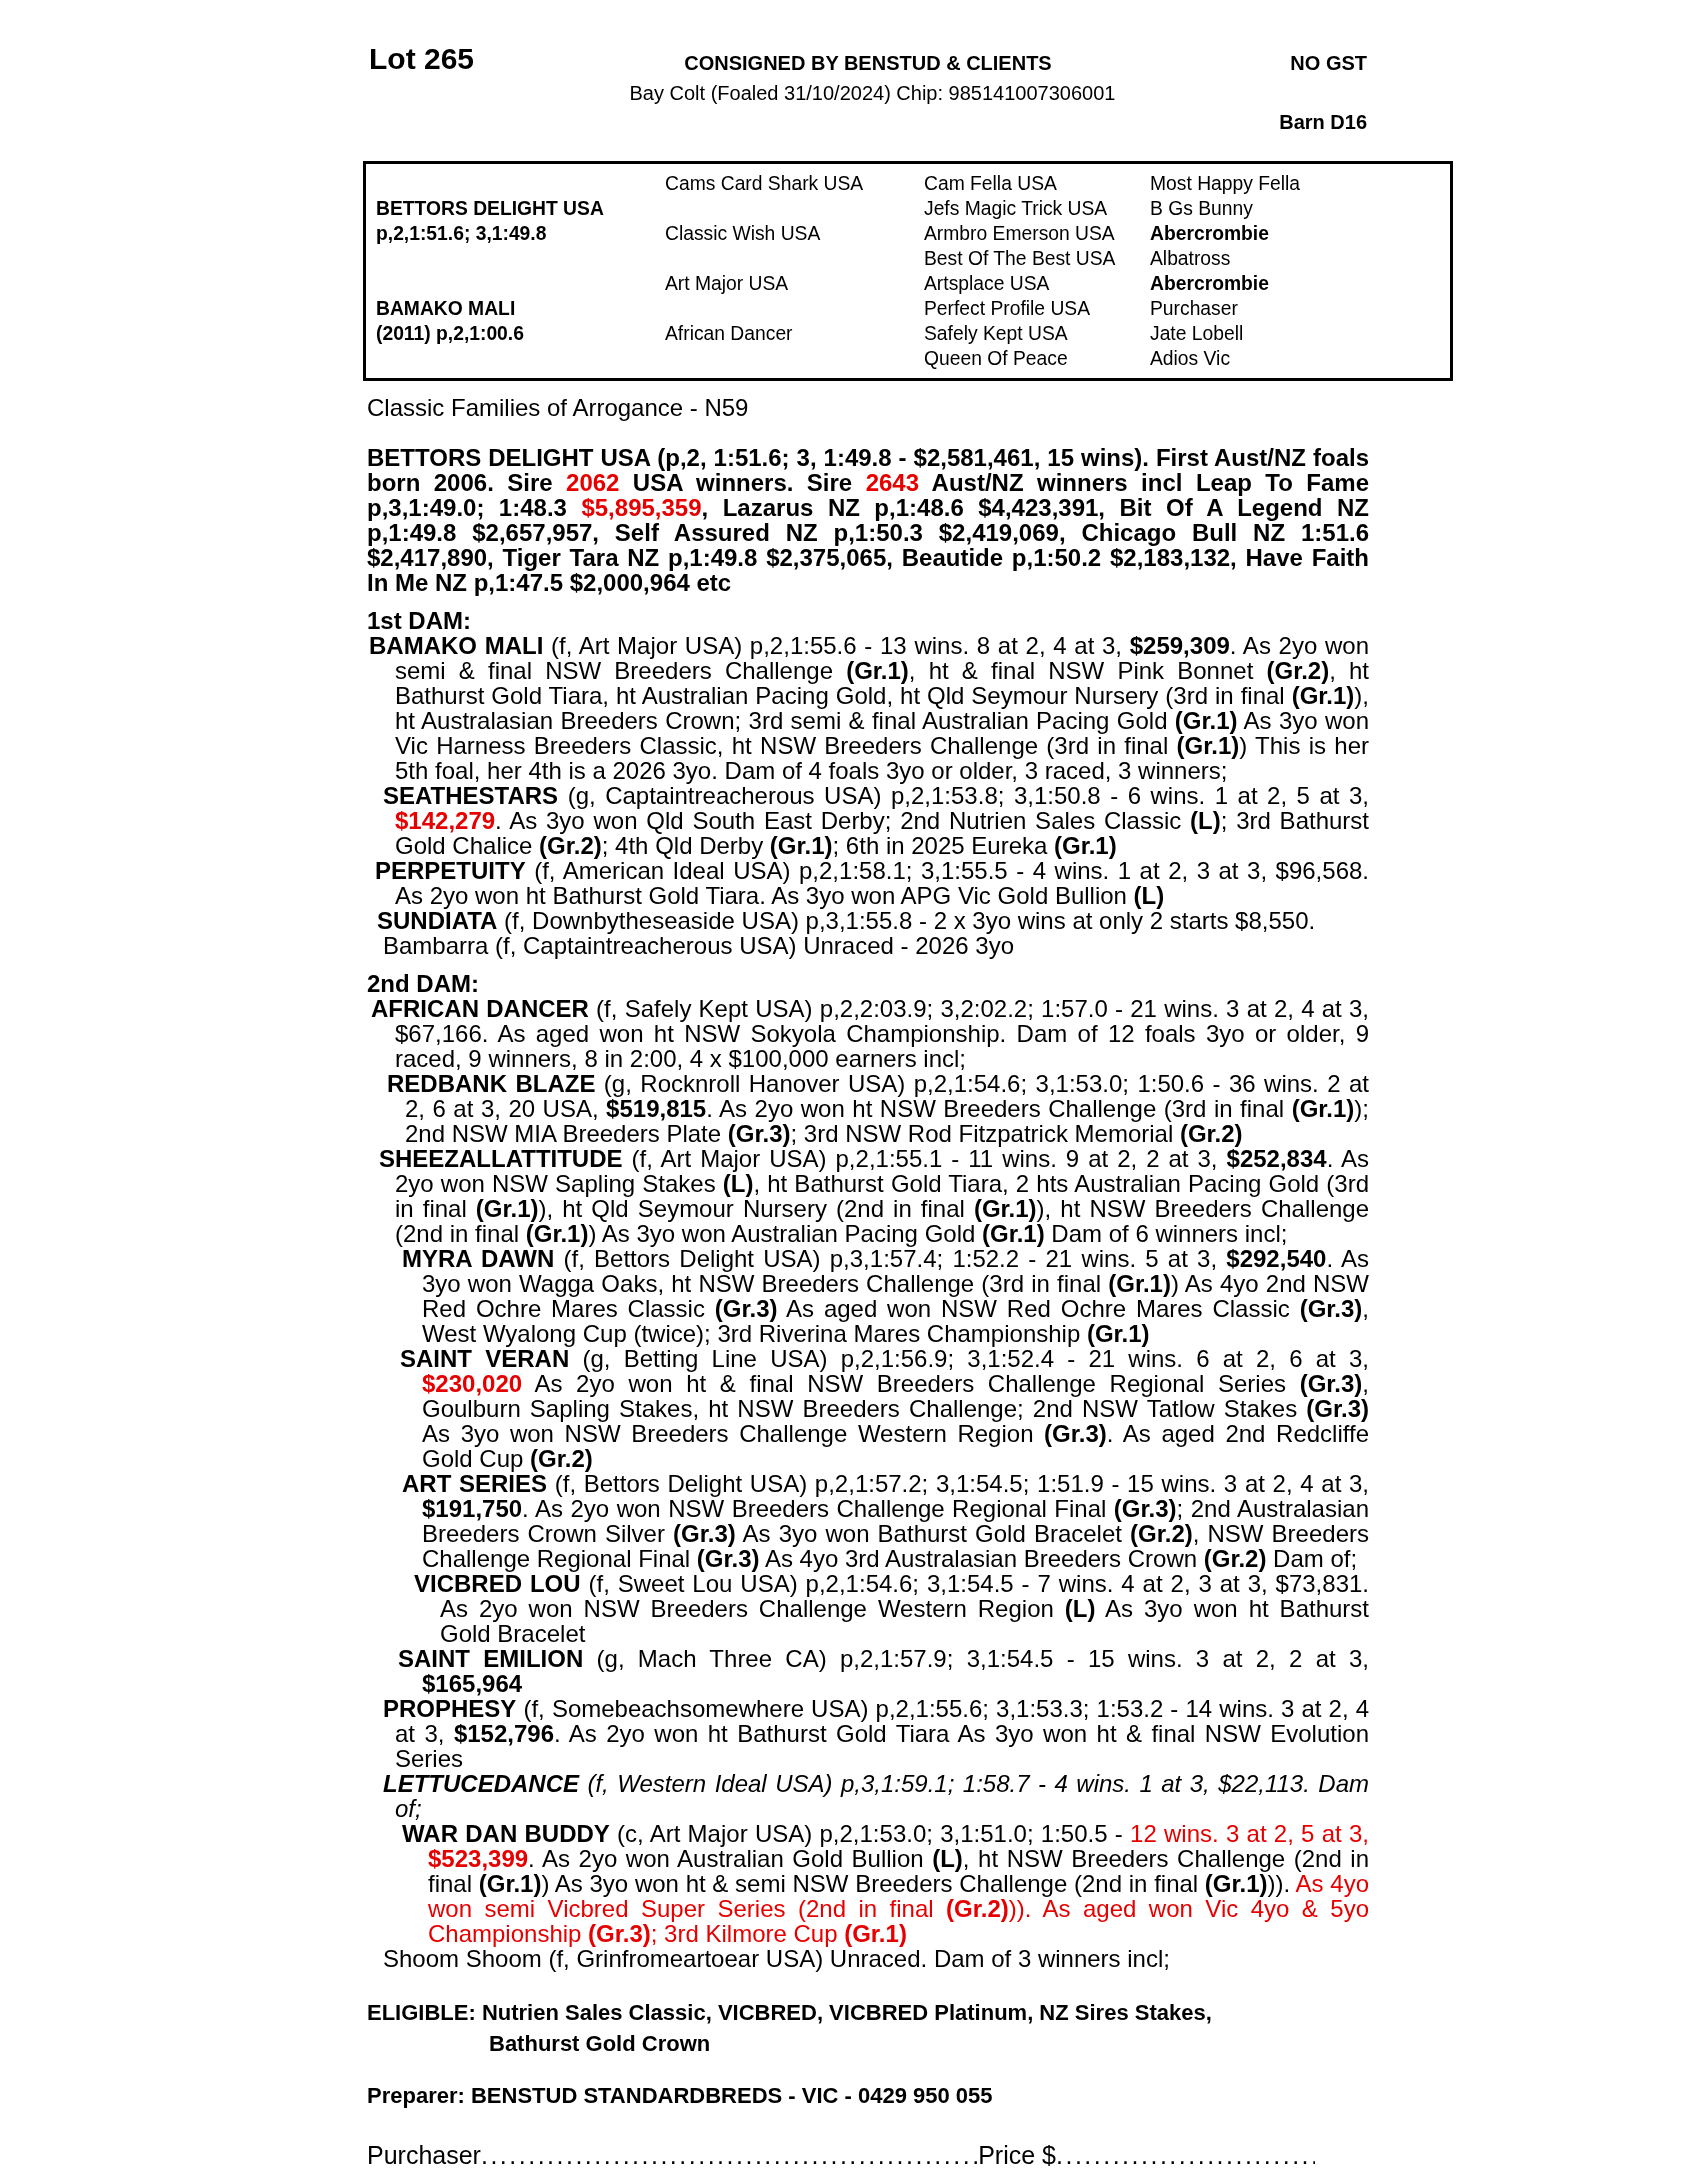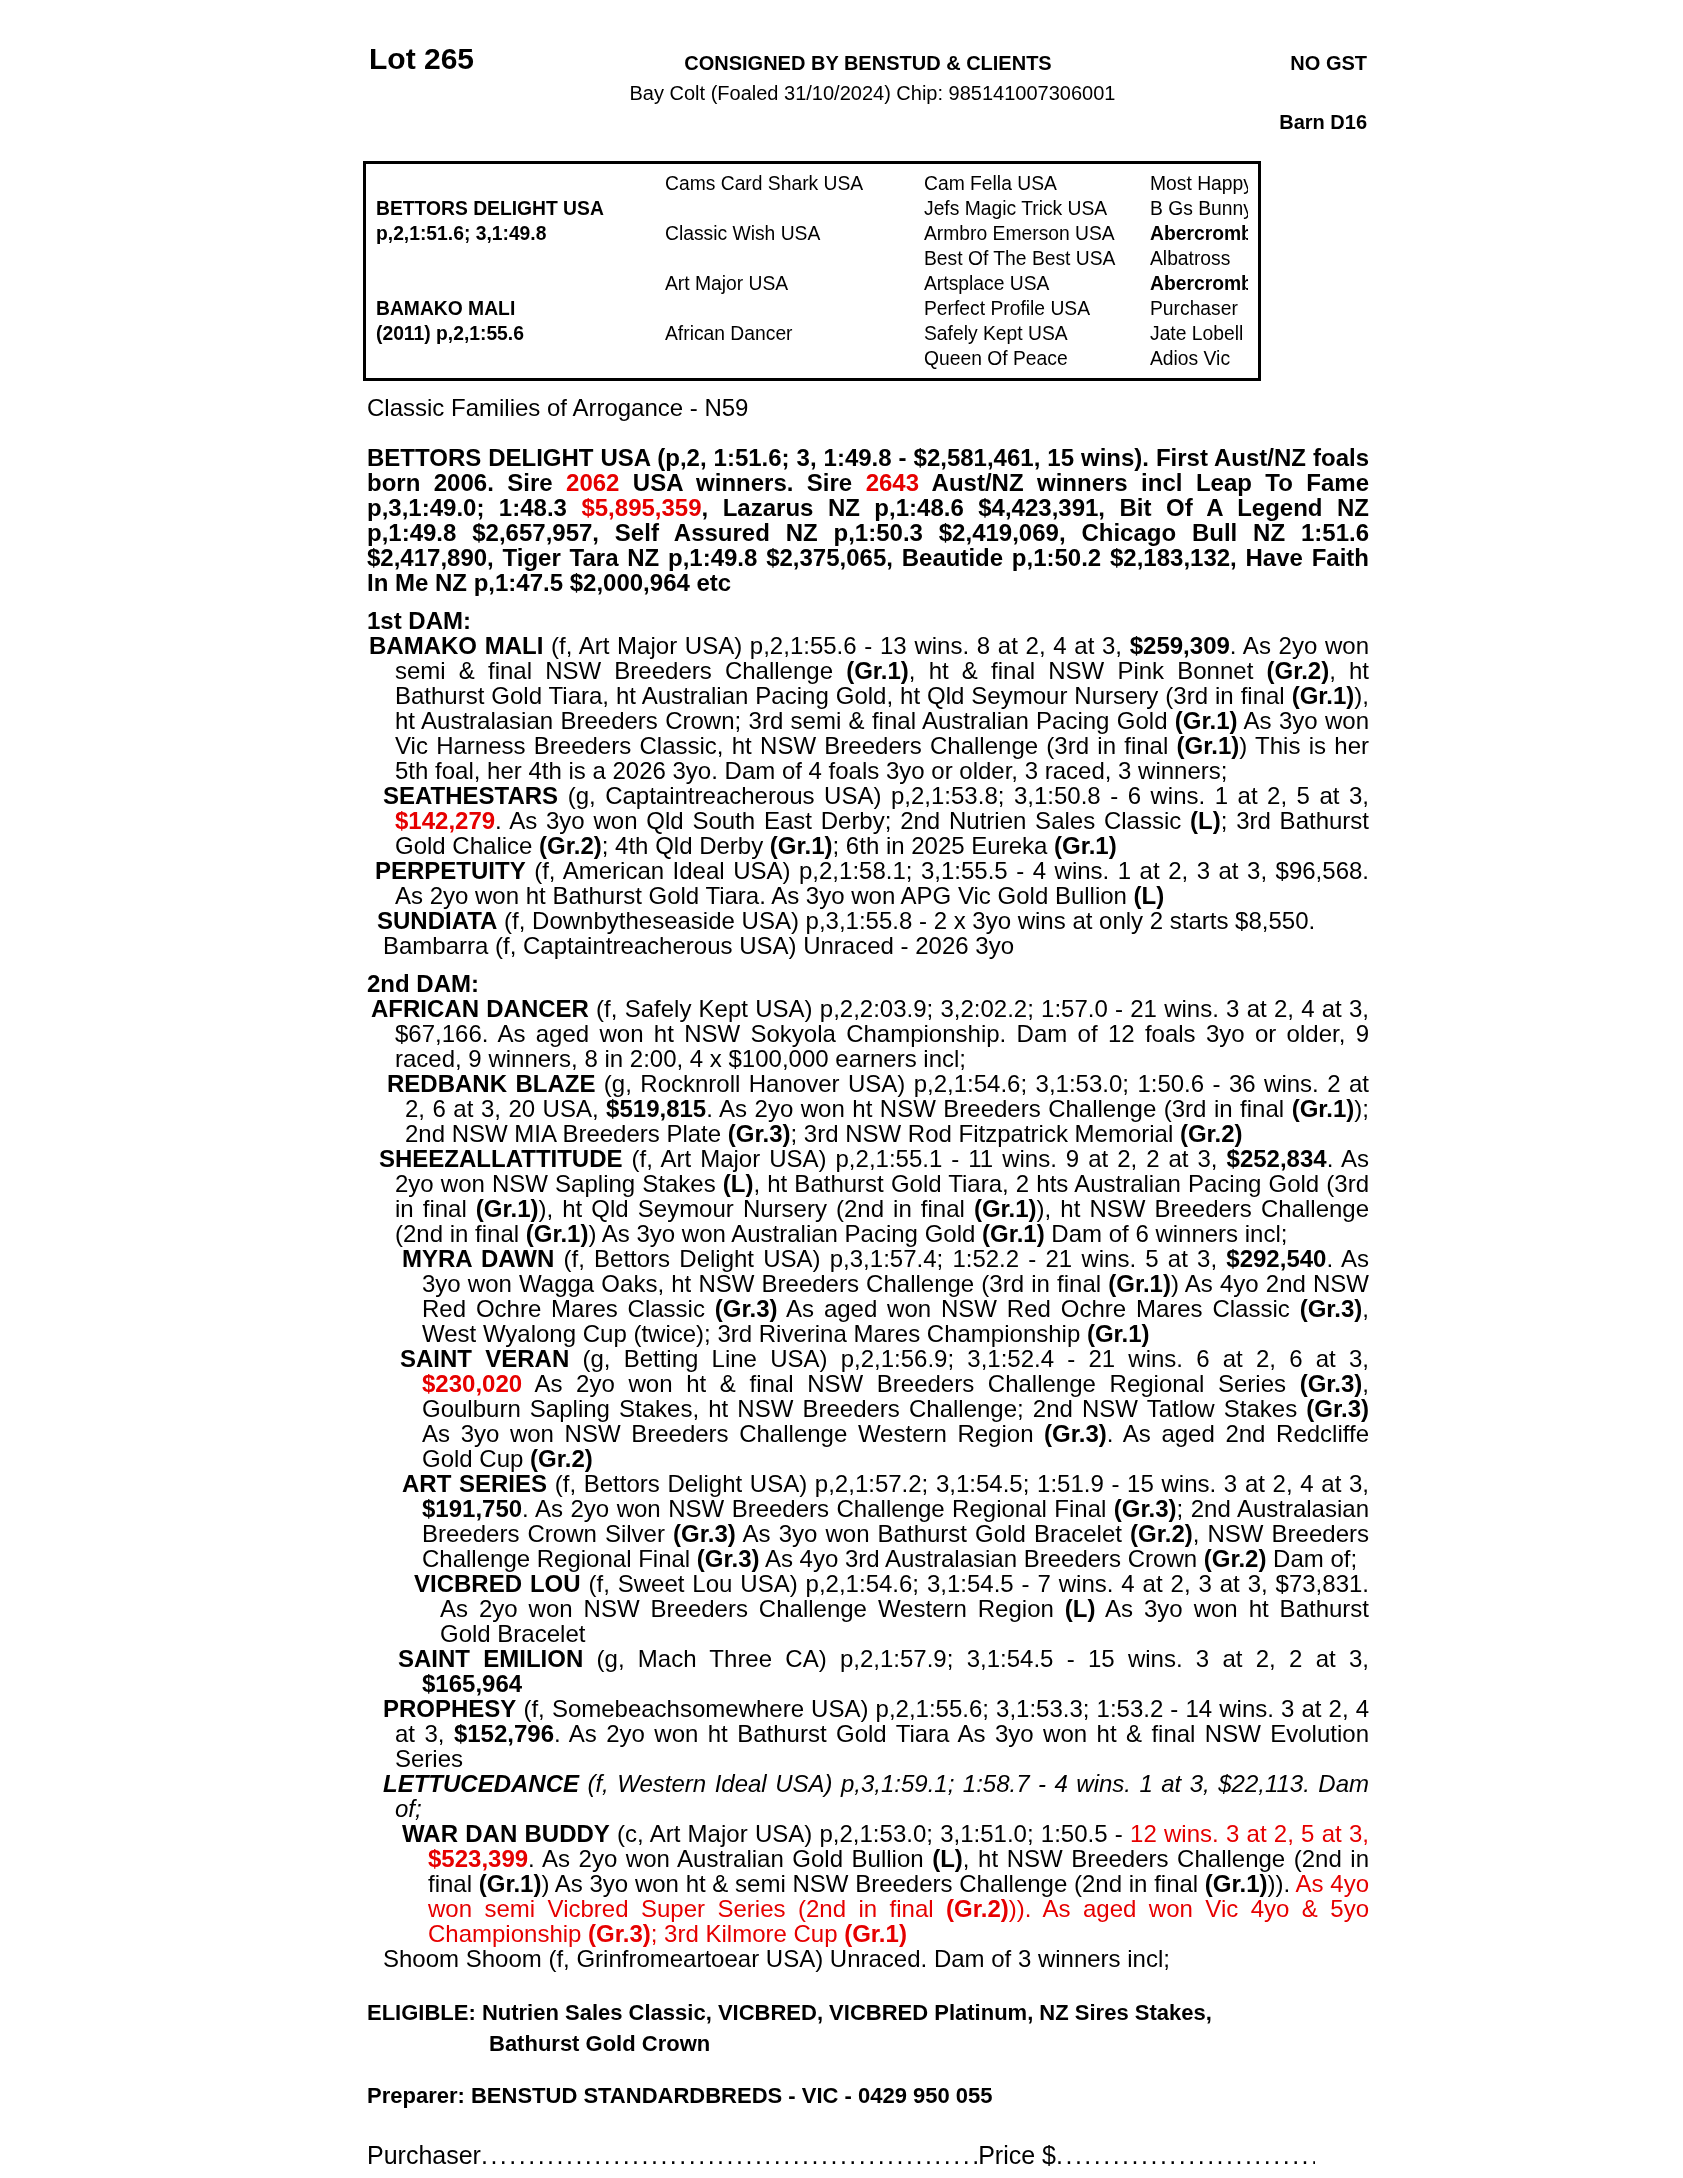--- a/index.html
+++ b/index.html
@@ -11,21 +11,21 @@
 
   
   .header { position:relative; height:121px; }
   .lot { position:absolute; left:2px; top:2px; font-size:30px; font-weight:bold; }
   .consigned { position:absolute; left:0; right:0; top:12px; text-align:center; font-size:20px; font-weight:bold; }
   .gst { position:absolute; right:2px; top:12px; font-size:20px; font-weight:bold; }
   .foal { position:absolute; left:9px; right:0; top:42px; text-align:center; font-size:20px; }
   .barn { position:absolute; right:2px; top:71px; font-size:20px; font-weight:bold; }
 
   
-  .ped-table { width:898px; margin-left:-4px; border:3px solid #000;
+  .ped-table { width:1090px; margin-left:-4px; border:3px solid #000;
     padding:7px 10px; display:grid; grid-template-columns:289px 259px 226px 1fr;
     font-size:19.3px; line-height:25px; }
   .ped-cell { white-space:nowrap; overflow:hidden; }
 
   
   .body-text { font-size:24px; line-height:25px; }
   .family { margin-top:14px; }
   .sirepara { margin-top:25px; font-weight:bold; text-align:justify; }
   .dam-heading { font-weight:bold; margin-top:13px; }
   .entry { text-align:justify; }
@@ -75,21 +75,21 @@
         <div class="ped-cell">Best Of The Best USA</div>
         <div class="ped-cell">Albatross</div>
         <div class="ped-cell"></div>
         <div class="ped-cell">Art Major USA</div>
         <div class="ped-cell">Artsplace USA</div>
         <div class="ped-cell s-b">Abercrombie</div>
         <div class="ped-cell s-b">BAMAKO MALI</div>
         <div class="ped-cell"></div>
         <div class="ped-cell">Perfect Profile USA</div>
         <div class="ped-cell">Purchaser</div>
-        <div class="ped-cell s-b">(2011) p,2,1:55.6</div>
+        <div class="ped-cell s-b">(2011) p,2,1:00.6</div>
         <div class="ped-cell">African Dancer</div>
         <div class="ped-cell">Safely Kept USA</div>
         <div class="ped-cell">Jate Lobell</div>
         <div class="ped-cell"></div>
         <div class="ped-cell"></div>
         <div class="ped-cell">Queen Of Peace</div>
         <div class="ped-cell">Adios Vic</div>
       </div>
 
     <div class="body-text family">Classic Families of Arrogance - N59</div>

